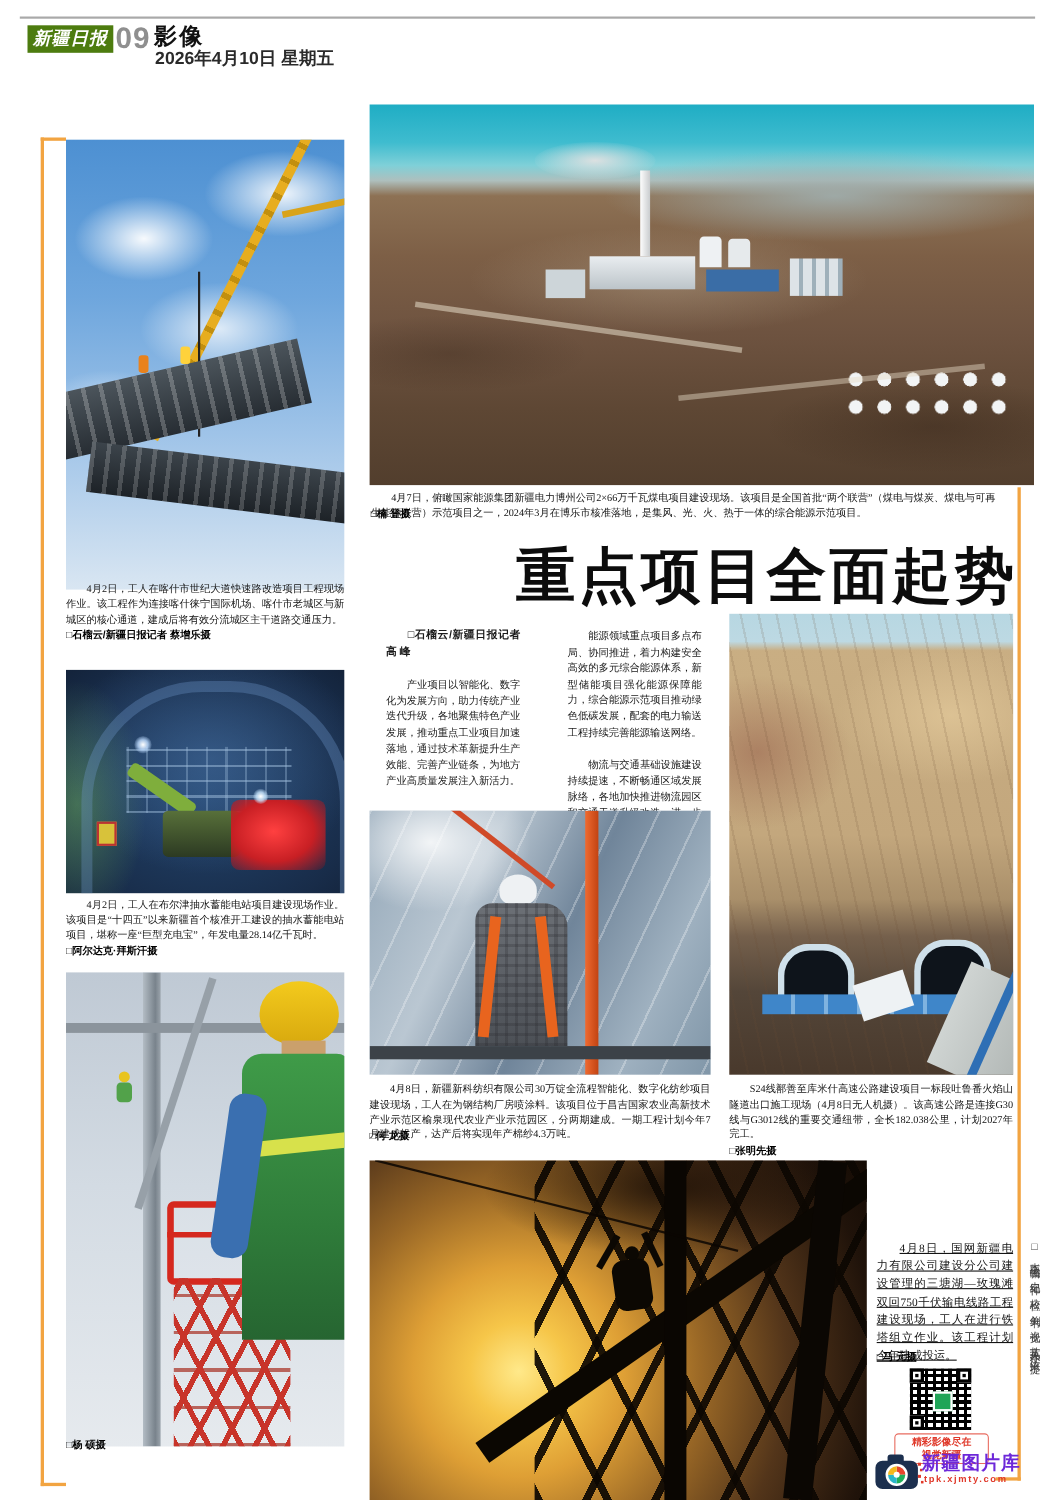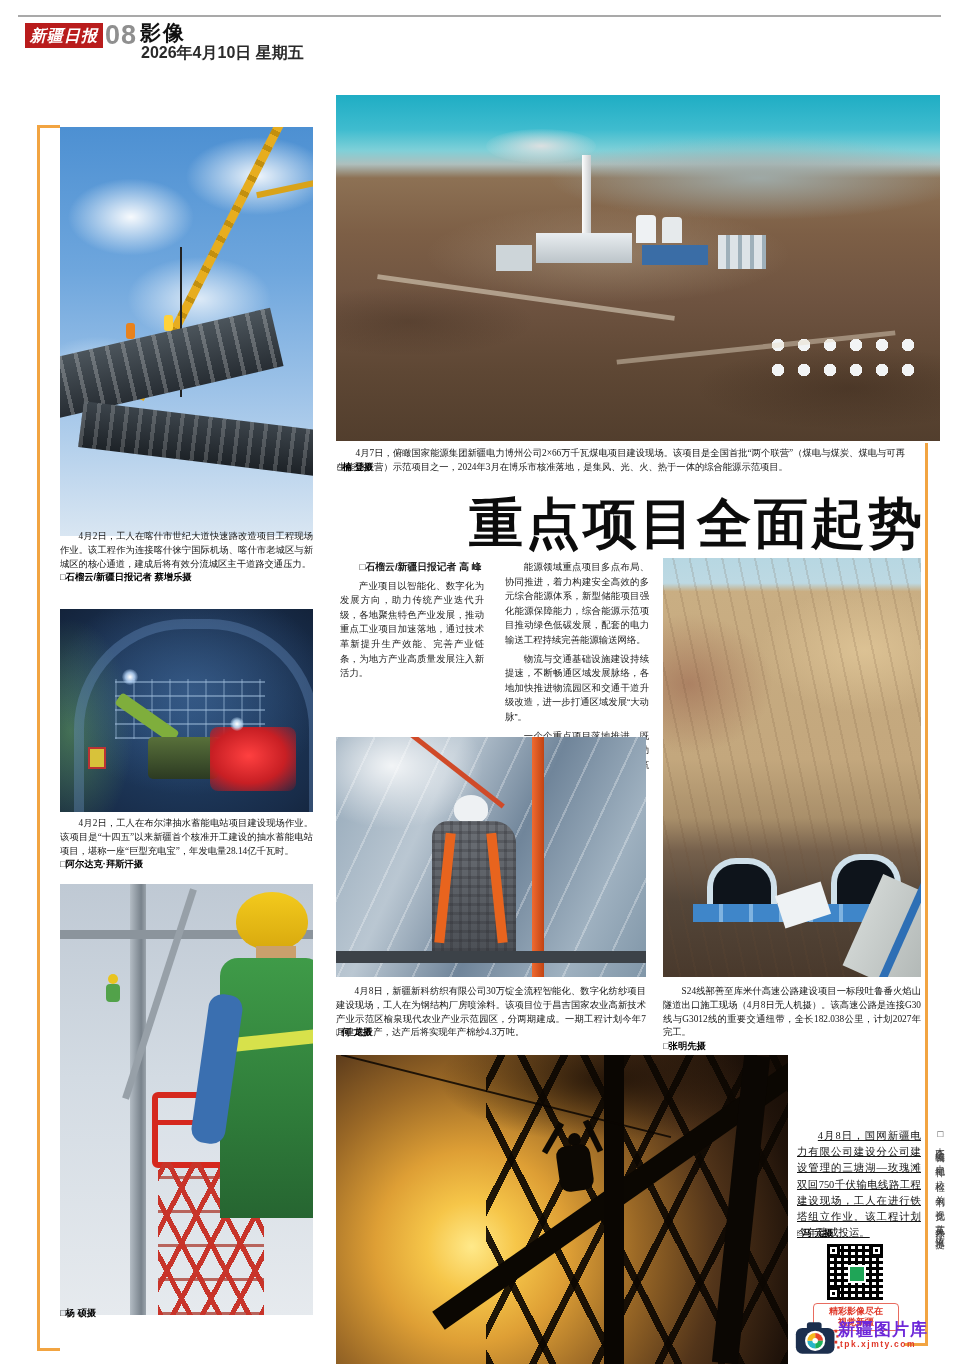--- a/index.html
+++ b/index.html
@@ -2,21 +2,21 @@
 <html><head>
 <meta charset="utf-8">
 <style>
   html,body{margin:0;padding:0;background:#ffffff;}
   .page{position:relative;width:960px;height:1364px;margin:0 auto;background:#fff;overflow:hidden;
         font-family:"Liberation Sans",sans-serif;}
   .abs{position:absolute;}
 
   
   .top-rule{left:18px;top:15px;width:923px;height:2px;background:#a9a9a9;}
-  .paper-box{left:25px;top:23px;width:78px;height:25px;background:#b91c1c;color:#fff;
+  .paper-box{left:25px;top:23px;width:78px;height:25px;background:#4d7c0f;color:#fff;
              font-family:"Liberation Serif",serif;font-weight:bold;font-style:italic;
              font-size:16px;line-height:25px;text-align:center;letter-spacing:1px;}
   .page-no{left:105px;top:20px;font-size:27px;font-weight:bold;color:#8f8f8f;letter-spacing:1px;}
   .section-title{left:140px;top:19px;font-size:21px;font-weight:900;color:#111;letter-spacing:2px;}
   .date-line{left:141px;top:43px;font-size:16px;font-weight:bold;color:#2a2a2a;}
 
   
   .bracket-left{left:37px;top:125px;width:20px;height:1220px;
                 border-left:3px solid #f2a441;border-top:3px solid #f2a441;border-bottom:3px solid #f2a441;}
   .line-right{left:905px;top:443px;width:20px;height:900px;
@@ -28,21 +28,21 @@
   .credit{font-family:"Liberation Sans",sans-serif;font-weight:bold;display:block;text-align:left;
           text-indent:0;font-size:9.3px;color:#000;}
   .credit.pull{margin-top:-13.8px;}
 
   
   .headline{left:336px;top:488px;width:589px;text-align:right;font-size:54px;font-weight:900;
             color:#0c0c0c;letter-spacing:3px;}
   .article{left:336px;top:556px;width:318px;height:184px;display:flex;gap:13px;
            font-size:9.4px;line-height:14.6px;color:#1a1a1a;text-align:justify;}
   .article .col{width:152px;}
-  .article p{margin:4px;text-indent:2em;}
+  .article p{margin:15px;text-indent:2em;}
   .byline{font-weight:bold;font-size:9.8px;text-indent:0;margin-bottom:9px;}
 
   
   .photo{overflow:hidden;}
 
   .ph-left1{left:60px;top:127px;width:253px;height:409px;
     background:
       radial-gradient(ellipse 90px 55px at 28% 22%,rgba(255,255,255,.95),rgba(255,255,255,0) 70%),
       radial-gradient(ellipse 110px 60px at 78% 12%,rgba(255,255,255,.9),rgba(255,255,255,0) 65%),
       radial-gradient(ellipse 120px 70px at 55% 42%,rgba(255,255,255,.75),rgba(255,255,255,0) 60%),
@@ -198,21 +198,21 @@
   .staff{left:931px;top:1128px;height:236px;writing-mode:vertical-rl;font-size:9.6px;color:#3d3d3d;
          letter-spacing:1.5px;line-height:18px;}
 </style>
 </head>
 <body>
 
 <div class="page">
 
   <div class="abs top-rule"></div>
   <div class="abs paper-box">新疆日报</div>
-  <div class="abs page-no">08</div>
+  <div class="abs page-no">09</div>
   <div class="abs section-title">影像</div>
   <div class="abs date-line">2026年4月10日 星期五</div>
 
   <div class="abs bracket-left"></div>
   <div class="abs line-right"></div>
 
   <div class="abs photo ph-left1">
     <div class="abs p1-boom"></div>
     <div class="abs p1-jib"></div>
     <div class="abs p1-cable"></div>

